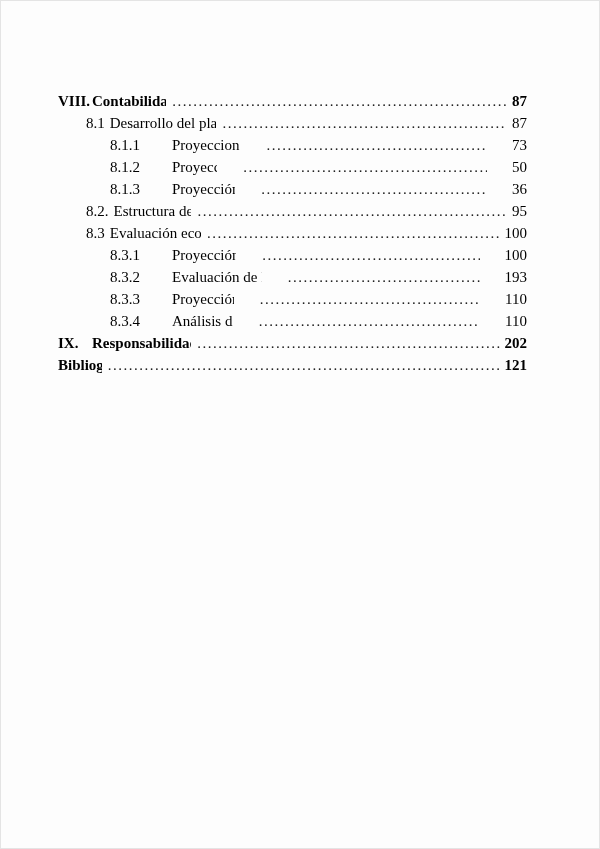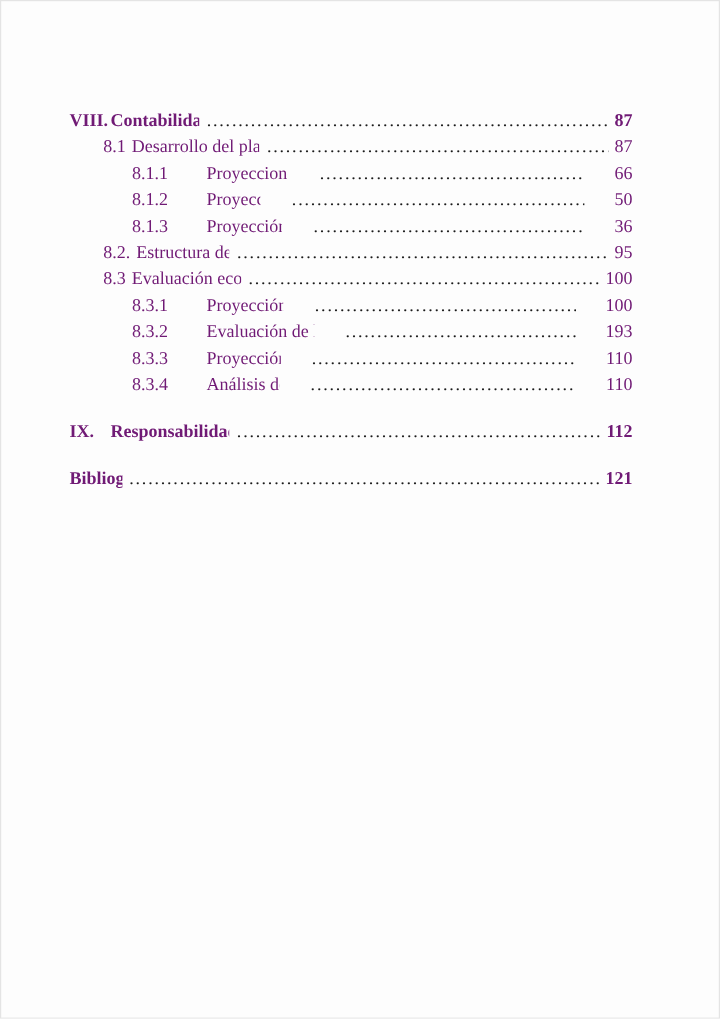--- a/index.html
+++ b/index.html
@@ -8,38 +8,37 @@
       background: #ffffff;
     }
     .page {
       width: 600px;
       height: 849px;
       box-sizing: border-box;
       background: #fdfdfd;
       border: 1px solid #e4e4e4;
       font-family: "Liberation Serif", "DejaVu Serif", serif;
       font-size: 15px;
-      color: #701a75;
+      color: #000000;
       padding: 89px 72px 0 57px;
       overflow: hidden;
     }
     .toc {
       width: 100%;
     }
     .row {
       display: flex;
       align-items: baseline;
       line-height: 22px;
       white-space: nowrap;
     }
     .row.bold {
       font-weight: bold;
     }
     .row.gap {
-      margin-top: 17px;
     }
     
     .row.level1 { padding-left: 28px; }
     .row.level2 { padding-left: 52px; gap: 20px; }
 
     .num {
       flex: 0 0 auto;
     }
     .row.level0 .num { width: 34px; }
     .row.level1 .num { margin-right: 5px; }
@@ -83,21 +82,21 @@
       <div class="row level1">
         <span class="num">8.1</span>
         <span class="label">Desarrollo del plan financiero del proyecto</span>
         <span class="leader"></span>
         <span class="pg">87</span>
       </div>
       <div class="row level2">
         <span class="num">8.1.1</span>
         <span class="label">Proyecciones de la inversión inicial</span>
         <span class="leader"></span>
-        <span class="pg">66</span>
+        <span class="pg">73</span>
       </div>
       <div class="row level2">
         <span class="num">8.1.2</span>
         <span class="label">Proyección de ventas</span>
         <span class="leader"></span>
         <span class="pg">50</span>
       </div>
       <div class="row level2">
         <span class="num">8.1.3</span>
         <span class="label">Proyección de costos operativos</span>
@@ -137,21 +136,21 @@
       <div class="row level2">
         <span class="num">8.3.4</span>
         <span class="label">Análisis del punto de equilibrio</span>
         <span class="leader"></span>
         <span class="pg">110</span>
       </div>
       <div class="row level0 bold gap">
         <span class="num">IX.</span>
         <span class="label">Responsabilidad social empresarial</span>
         <span class="leader"></span>
-        <span class="pg">112</span>
+        <span class="pg">202</span>
       </div>
       <div class="row level0 bold gap">
         <span class="label">Bibliografía</span>
         <span class="leader"></span>
         <span class="pg">121</span>
       </div>
     </div>
 </div>
 
 </body></html>

